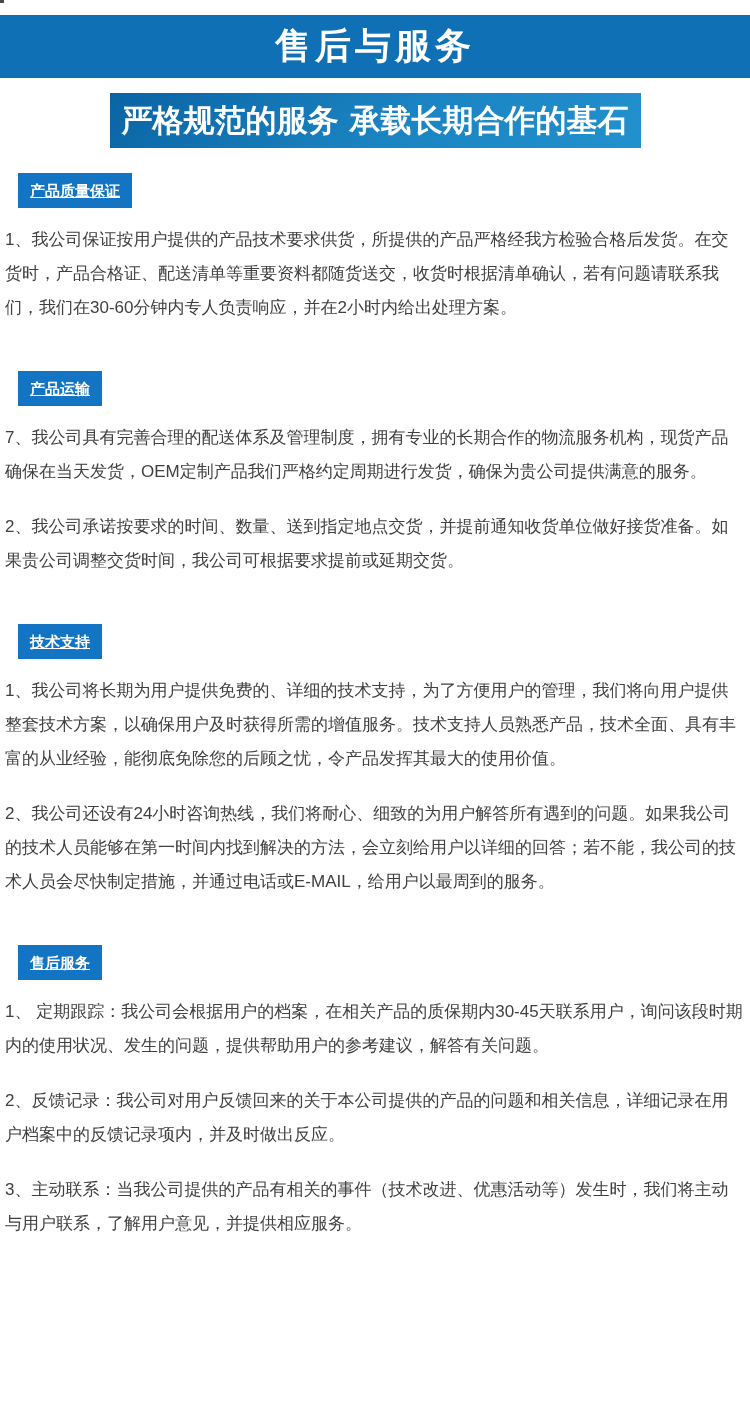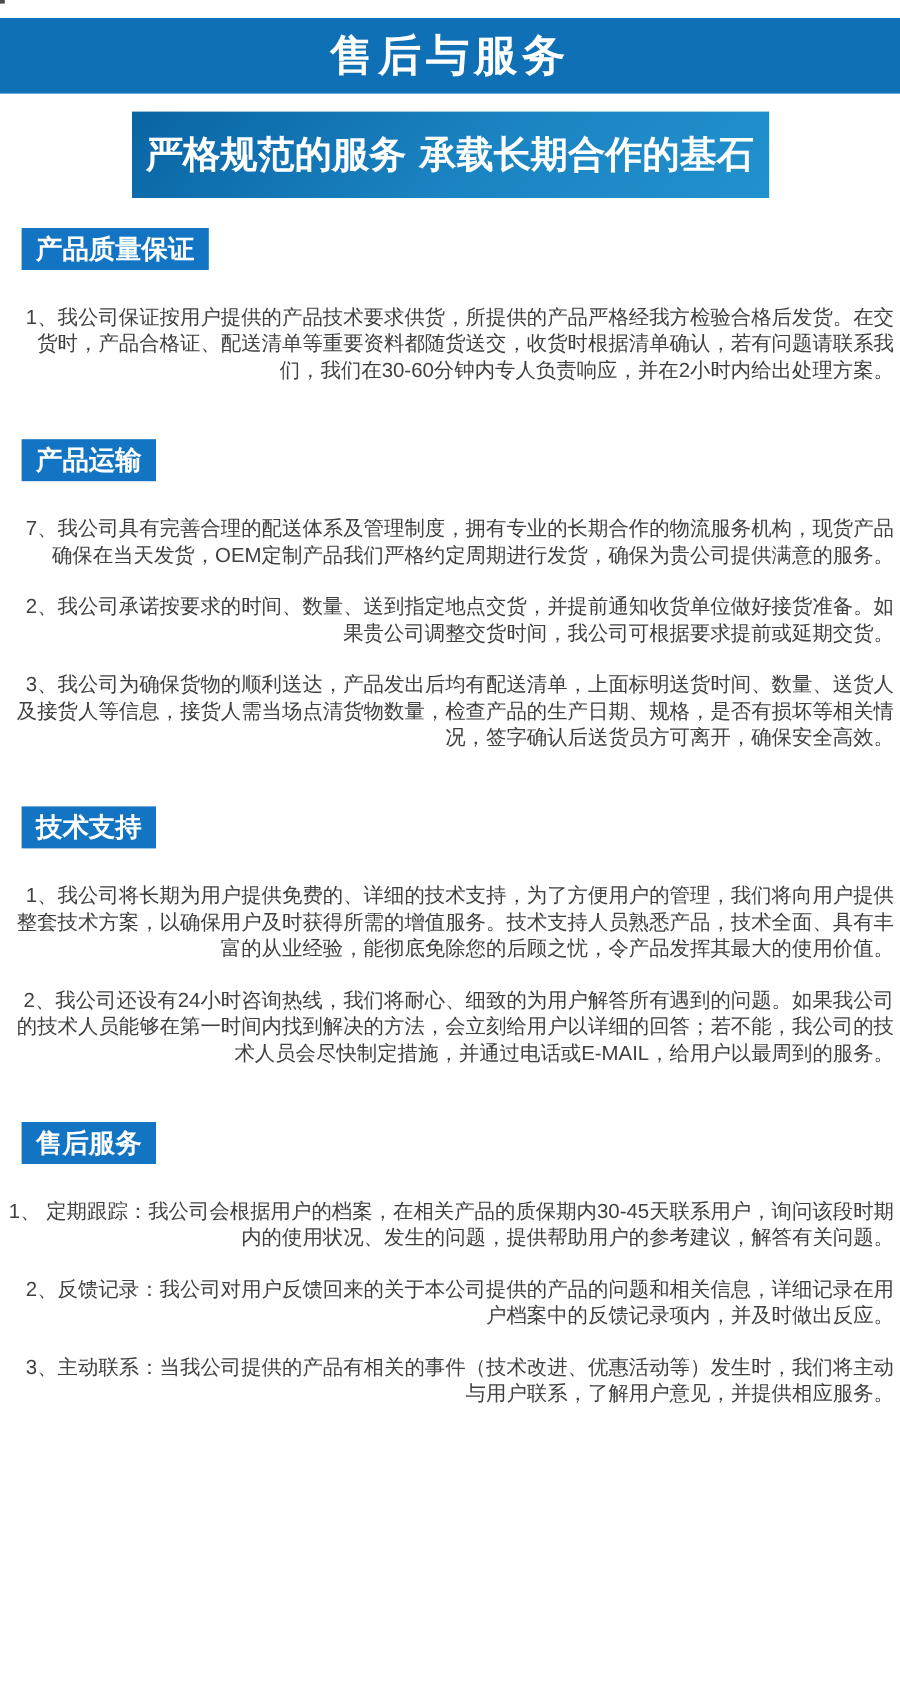--- a/index.html
+++ b/index.html
@@ -28,21 +28,21 @@
   .top-bar h1 {
     margin: 0;
     color: #ffffff;
     font-size: 36px;
     font-weight: bold;
     letter-spacing: 4px;
   }
   .sub-banner {
     margin: 15px auto 0;
     width: 531px;
-    height: 72px;
+    height: 55px;
     background: linear-gradient(135deg, #0a64a4 0%, #1b84c2 55%, #2191cd 100%);
     display: flex;
     align-items: center;
     justify-content: center;
   }
   .sub-banner .subtitle {
     color: #ffffff;
     font-size: 31px;
     font-weight: bold;
     font-family: "DejaVu Serif", "Liberation Serif", serif;
@@ -52,28 +52,29 @@
     padding: 0 5px;
     color: #404040;
     font-size: 17px;
   }
   .badge {
     display: inline-block;
     margin: 25px 0 15px 13px;
     background: #1274c2;
     color: #ffffff;
     font-weight: bold;
-    font-size: 22px;
+    font-size: 15px;
     line-height: 35px;
     padding: 0 12px;
+    text-decoration: underline;
   }
   .content p {
-    margin: 14px 0 21px 0;
-    line-height: 22px;
-    text-align: right;
+    margin: 0 0 21px 0;
+    line-height: 34px;
+    text-align: left;
     word-break: break-all;
   }
 </style>
 </head>
 <body>
 
 <div class="corner-artifact"></div>
 
 <header class="top-bar">
   <h1>售后与服务</h1>
@@ -87,21 +88,20 @@
 
   <section>
     <div class="badge">产品质量保证</div>
     <p> 1、我公司保证按用户提供的产品技术要求供货，所提供的产品严格经我方检验合格后发货。在交货时，产品合格证、配送清单等重要资料都随货送交，收货时根据清单确认，若有问题请联系我们，我们在30-60分钟内专人负责响应，并在2小时内给出处理方案。</p>
   </section>
 
   <section>
     <div class="badge">产品运输</div>
     <p>7、我公司具有完善合理的配送体系及管理制度，拥有专业的长期合作的物流服务机构，现货产品确保在当天发货，OEM定制产品我们严格约定周期进行发货，确保为贵公司提供满意的服务。</p>
     <p>2、我公司承诺按要求的时间、数量、送到指定地点交货，并提前通知收货单位做好接货准备。如果贵公司调整交货时间，我公司可根据要求提前或延期交货。</p>
-    <p>3、我公司为确保货物的顺利送达，产品发出后均有配送清单，上面标明送货时间、数量、送货人及接货人等信息，接货人需当场点清货物数量，检查产品的生产日期、规格，是否有损坏等相关情况，签字确认后送货员方可离开，确保安全高效。</p>
   </section>
 
   <section>
     <div class="badge">技术支持</div>
     <p>1、我公司将长期为用户提供免费的、详细的技术支持，为了方便用户的管理，我们将向用户提供整套技术方案，以确保用户及时获得所需的增值服务。技术支持人员熟悉产品，技术全面、具有丰富的从业经验，能彻底免除您的后顾之忧，令产品发挥其最大的使用价值。</p>
     <p>2、我公司还设有24小时咨询热线，我们将耐心、细致的为用户解答所有遇到的问题。如果我公司的技术人员能够在第一时间内找到解决的方法，会立刻给用户以详细的回答；若不能，我公司的技术人员会尽快制定措施，并通过电话或E-MAIL，给用户以最周到的服务。</p>
   </section>
 
   <section>
     <div class="badge">售后服务</div>

